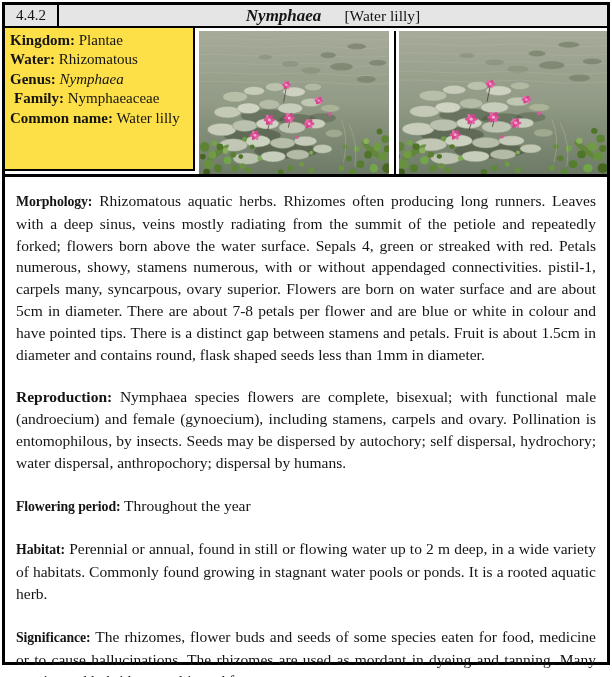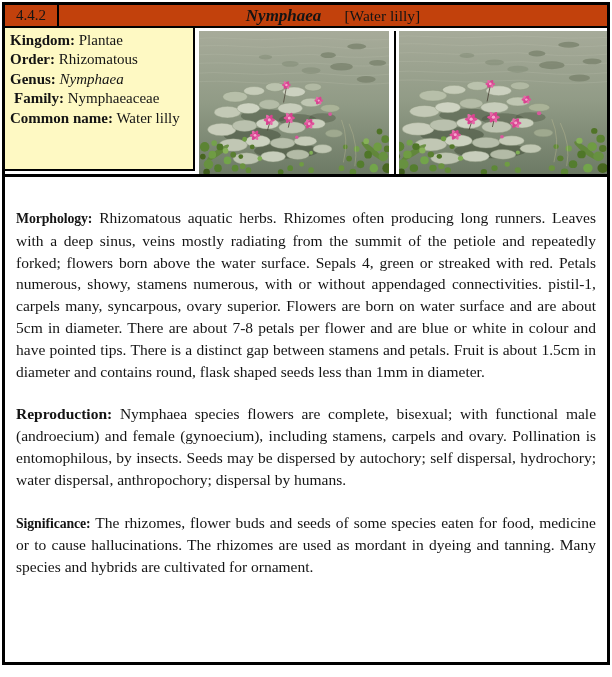--- a/index.html
+++ b/index.html
@@ -1,43 +1,43 @@
 <!DOCTYPE html>
 <html><head>
 <meta charset="utf-8">
 <style>
   html,body{margin:0;padding:0;background:#fff;}
   body{width:612px;height:677px;position:relative;font-family:"Liberation Serif","DejaVu Serif",serif;color:#141414;}
   .page{position:absolute;left:2px;top:2px;width:608px;height:663px;border:3px solid #000;box-sizing:border-box;background:#fff;}
 
   
-  .header-row{display:flex;height:21px;background:#c2410c;border-bottom:2px solid #000;box-sizing:content-box;}
+  .header-row{display:flex;height:21px;background:#e5e5e5;border-bottom:2px solid #000;box-sizing:content-box;}
   .number-cell{width:52px;border-right:2px solid #000;display:flex;align-items:center;justify-content:center;font-size:15px;}
   .title-cell{flex:1;display:flex;align-items:center;justify-content:center;white-space:nowrap;}
   .title-genus{font-weight:bold;font-style:italic;font-size:17px;}
   .title-common{font-size:15.5px;margin-left:23px;}
 
   
   .content-row{display:flex;height:146px;border-bottom:3px solid #000;overflow:hidden;}
-  .tax-cell{width:190px;height:143px;box-sizing:border-box;border-right:2px solid #000;border-bottom:2px solid #000;padding:3px 5px 0 5px;background:#fef9c3;flex:none;}
+  .tax-cell{width:190px;height:143px;box-sizing:border-box;border-right:2px solid #000;border-bottom:2px solid #000;padding:3px 5px 0 5px;background:#fde047;flex:none;}
   .tax-row{font-size:15px;line-height:19.4px;white-space:nowrap;}
   .tax-row.indent{padding-left:4px;}
   .tax-label{font-weight:bold;}
   .italic{font-style:italic;}
 
   .photos-cell{flex:1;display:flex;padding-top:3px;min-width:0;}
   .photo-wrap{height:143px;overflow:hidden;background:#8f9b85;}
   .photo-wrap-1{width:190px;margin-left:4px;flex:none;}
   .photo-divider{width:2px;background:#000;height:143px;margin-left:5px;flex:none;}
   .photo-wrap-2{flex:1;margin-left:3px;}
   .photo-wrap svg{width:100%;height:100%;display:block;}
 
   
   .text-row{padding:13px 11px 0 11px;}
-  .text-row p{margin:17px 0 21px 0;text-align:justify;font-size:15.5px;line-height:21.8px;}
+  .text-row p{margin:0 0 21px 0;text-align:justify;font-size:15.5px;line-height:21.8px;}
   .text-row p:last-child{margin-bottom:0;}
   .lbl{font-weight:bold;}
   .lbl-sm{font-size:13.8px;letter-spacing:-0.1px;}
   .hidden-defs{position:absolute;width:0;height:0;overflow:hidden;}
 </style>
 </head>
 <body>
 
 <svg class="hidden-defs" aria-hidden="true">
   <defs>
@@ -207,21 +207,21 @@
     <div class="number-cell">4.4.2</div>
     <div class="title-cell">
       <span class="title-genus">Nymphaea</span>
       <span class="title-common">[Water lilly]</span>
     </div>
   </div>
 
   <div class="content-row">
     <div class="tax-cell">
       <div class="tax-row"><span class="tax-label">Kingdom:</span> <span class="tax-value">Plantae</span></div>
-      <div class="tax-row"><span class="tax-label">Order:</span> <span class="tax-value">Rhizomatous</span></div>
+      <div class="tax-row"><span class="tax-label">Water:</span> <span class="tax-value">Rhizomatous</span></div>
       <div class="tax-row"><span class="tax-label">Genus:</span> <span class="tax-value italic">Nymphaea</span></div>
       <div class="tax-row indent"><span class="tax-label">Family:</span> <span class="tax-value">Nymphaeaceae</span></div>
       <div class="tax-row"><span class="tax-label">Common name:</span> <span class="tax-value">Water lilly</span></div>
     </div>
 
     <div class="photos-cell">
       <div class="photo-wrap photo-wrap-1">
         <svg viewBox="0 0 200 148" preserveAspectRatio="none" role="img" aria-label="Pond with pink water lily flowers, silvery lily pads and green marginal vegetation">
             <use href="#pond"></use>
           </svg>
@@ -231,16 +231,18 @@
         <svg viewBox="6 2 196 146" preserveAspectRatio="none" role="img" aria-label="Pond with pink water lily flowers, silvery lily pads and green marginal vegetation (closer crop)">
             <use href="#pond"></use>
           </svg>
       </div>
     </div>
   </div>
 
   <div class="text-row">
     <p><span class="lbl lbl-sm">Morphology:</span> <span>Rhizomatous aquatic herbs. Rhizomes often producing long runners. Leaves with a deep sinus, veins mostly radiating from the summit of the petiole and repeatedly forked; flowers born above the water surface. Sepals 4, green or streaked with red. Petals numerous, showy, stamens numerous, with or without appendaged connectivities. pistil-1, carpels many, syncarpous, ovary superior. Flowers are born on water surface and are about 5cm in diameter. There are about 7-8 petals per flower and are blue or white in colour and have pointed tips. There is a distinct gap between stamens and petals. Fruit is about 1.5cm in diameter and contains round, flask shaped seeds less than 1mm in diameter.</span></p>
     <p><span class="lbl">Reproduction:</span> <span>Nymphaea species flowers are complete, bisexual; with functional male (androecium) and female (gynoecium), including stamens, carpels and ovary. Pollination is entomophilous, by insects. Seeds may be dispersed by autochory; self dispersal, hydrochory; water dispersal, anthropochory; dispersal by humans.</span></p>
+    <p><span class="lbl lbl-sm">Flowering period:</span> <span>Throughout the year</span></p>
+    <p><span class="lbl lbl-sm">Habitat:</span> <span>Perennial or annual, found in still or flowing water up to 2 m deep, in a wide variety of habitats. Commonly found growing in stagnant water pools or ponds. It is a rooted aquatic herb.</span></p>
     <p><span class="lbl lbl-sm">Significance:</span> <span>The rhizomes, flower buds and seeds of some species eaten for food, medicine or to cause hallucinations. The rhizomes are used as mordant in dyeing and tanning. Many species and hybrids are cultivated for ornament.</span></p>
   </div>
 
 </div>
 
 </body></html>

